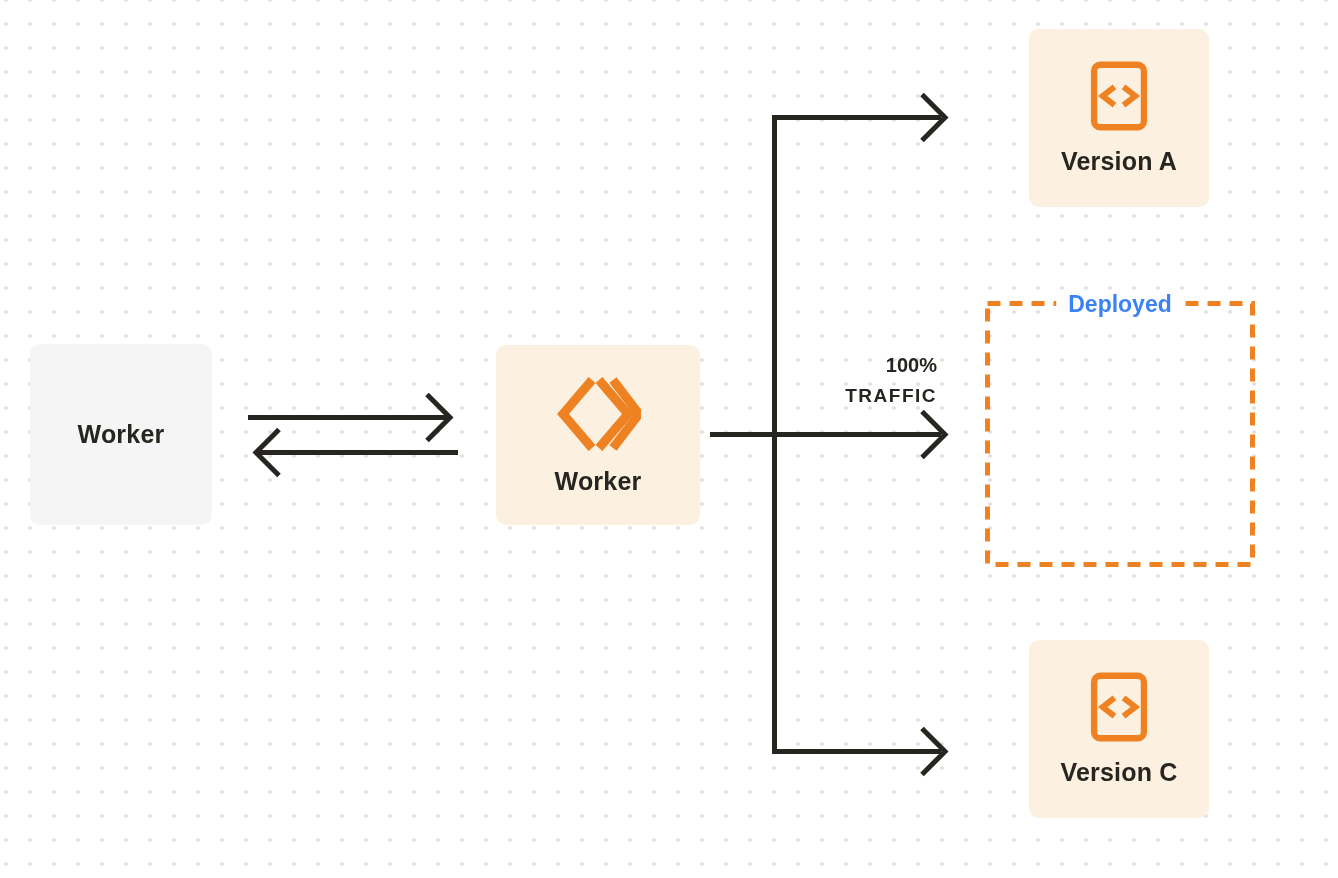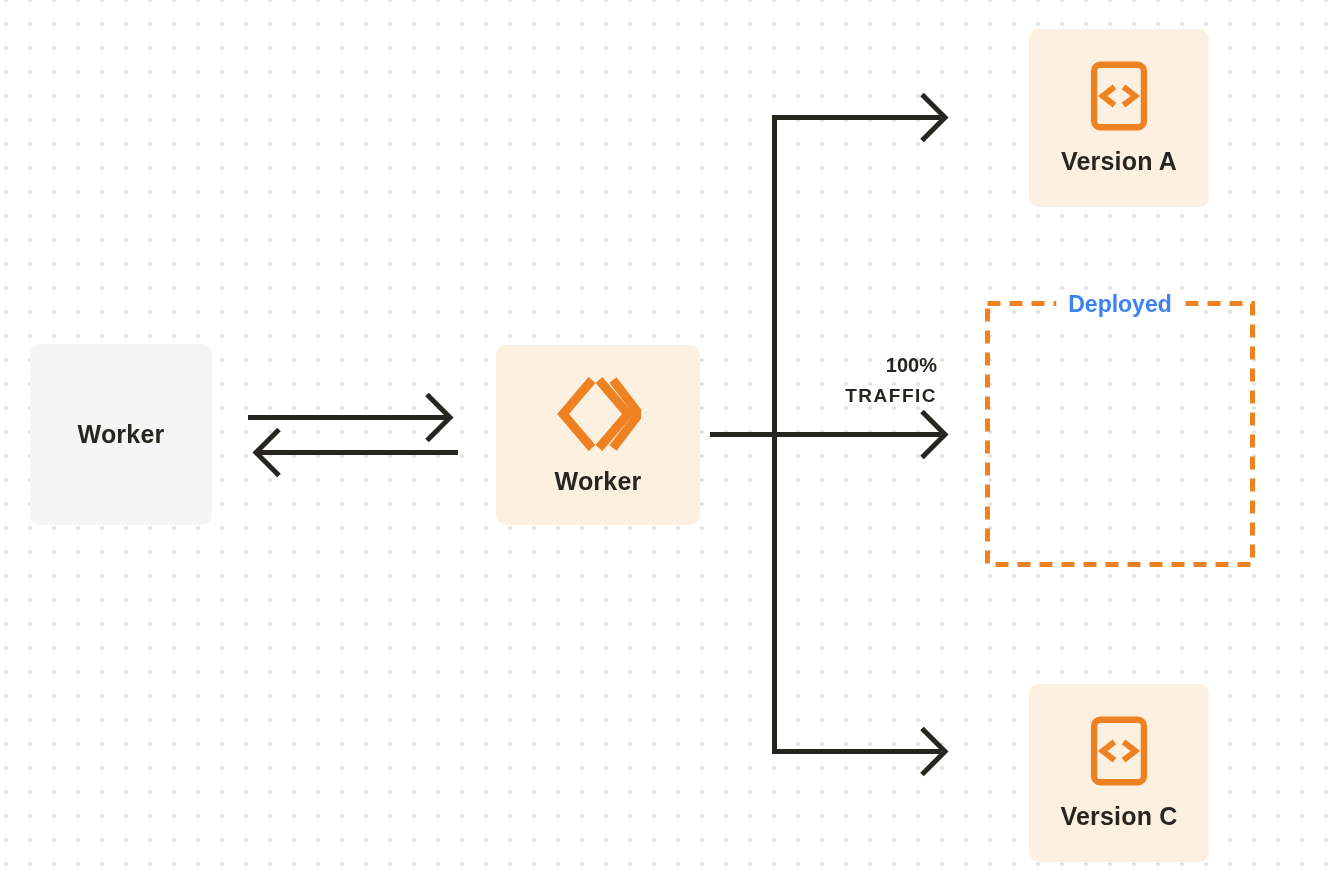--- a/index.html
+++ b/index.html
@@ -57,21 +57,21 @@
   }
   .worker-node .node-label { margin-top: 14px; }
 
   .version-node {
     width: 180px; height: 178px;
     background: #fcf0e0;
   }
   .version-node .node-label { margin-top: 15px; }
   .version-a { left: 1029px; top: 29px; }
   .version-b { left: 1029px; top: 345px; }
-  .version-c { left: 1029px; top: 684px; }
+  .version-c { left: 1029px; top: 640px; }
 
   .icon-wrap { display: block; line-height: 0; }
 
   .traffic-label {
     position: absolute;
     left: 777px; top: 350px;
     width: 160px;
     text-align: right;
     color: #26251f;
     font-weight: 700;

